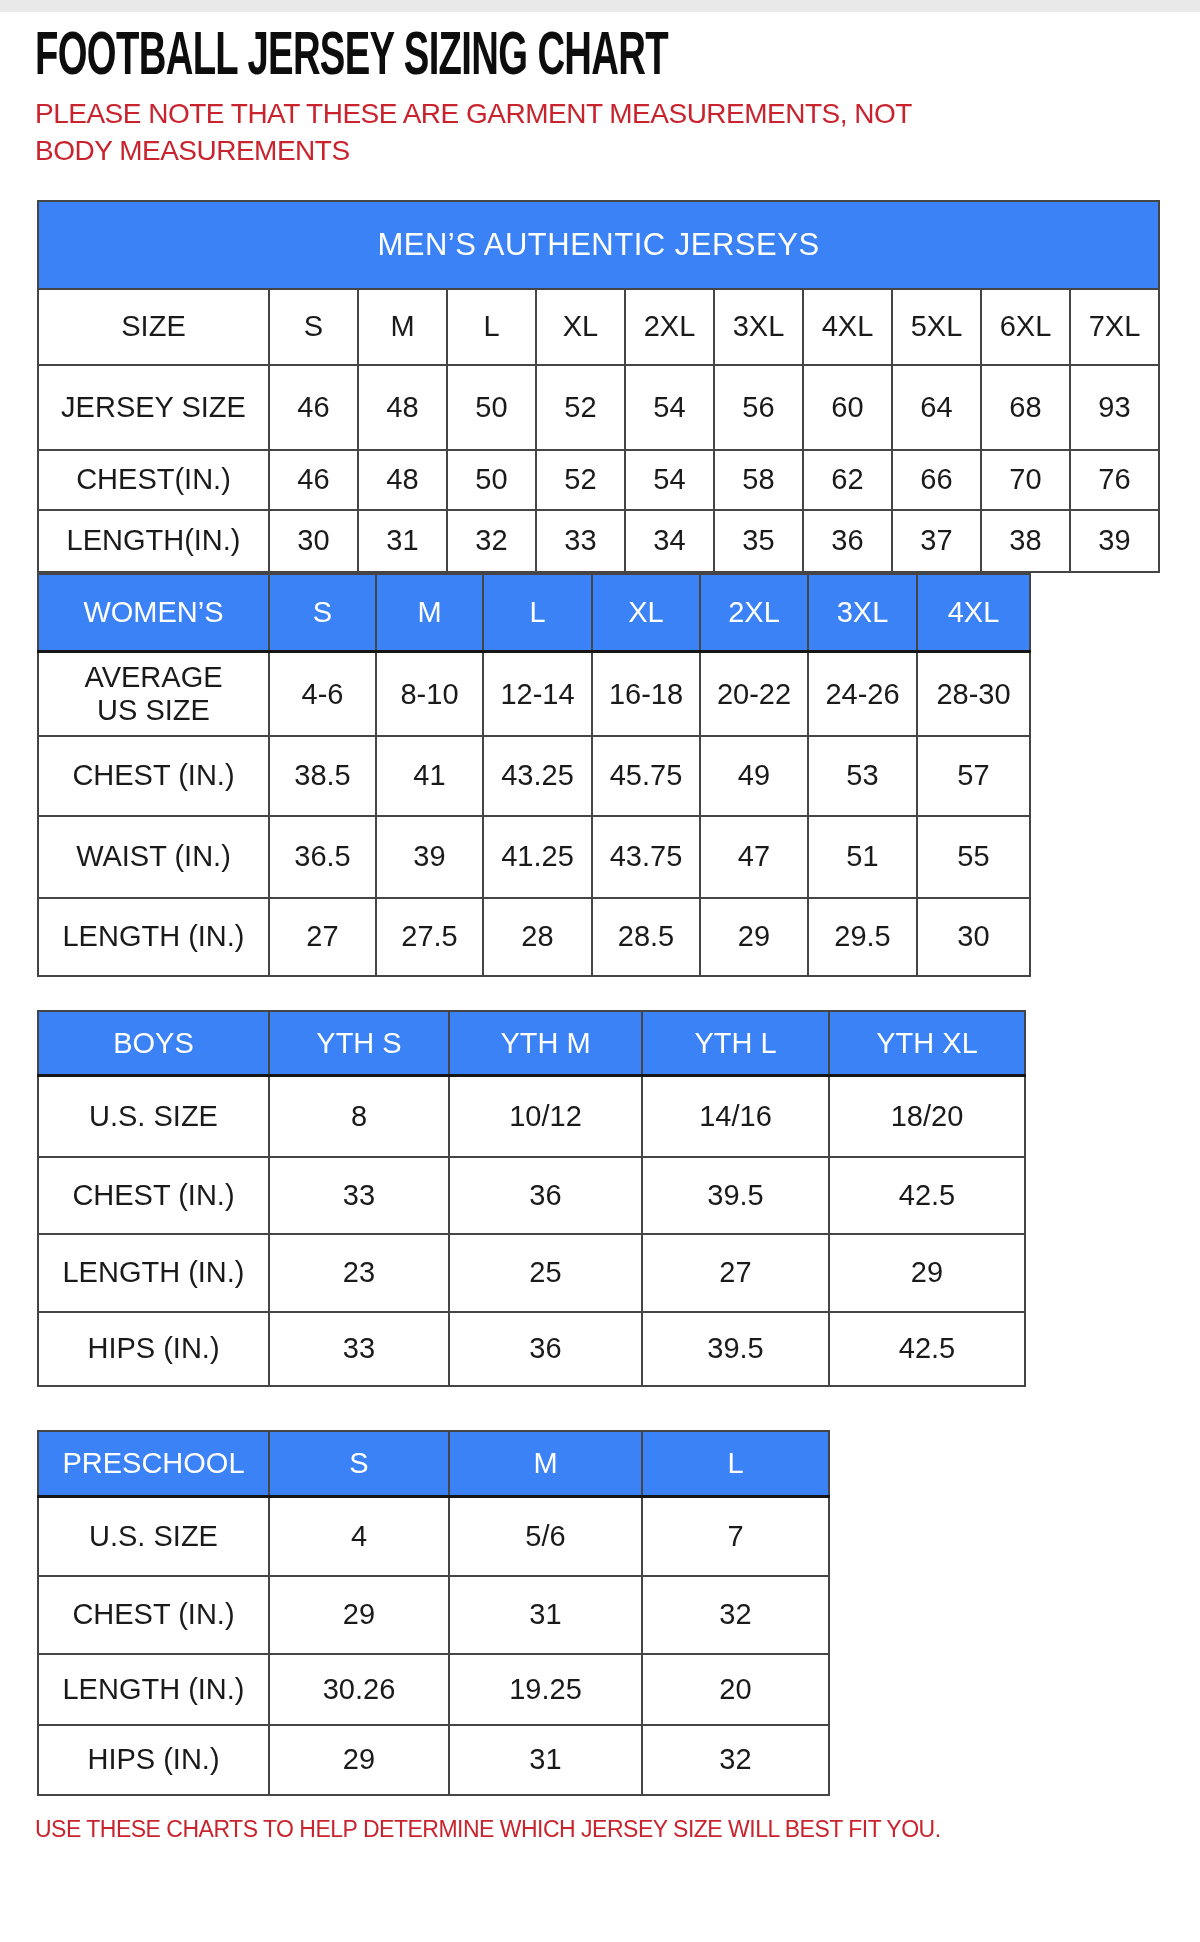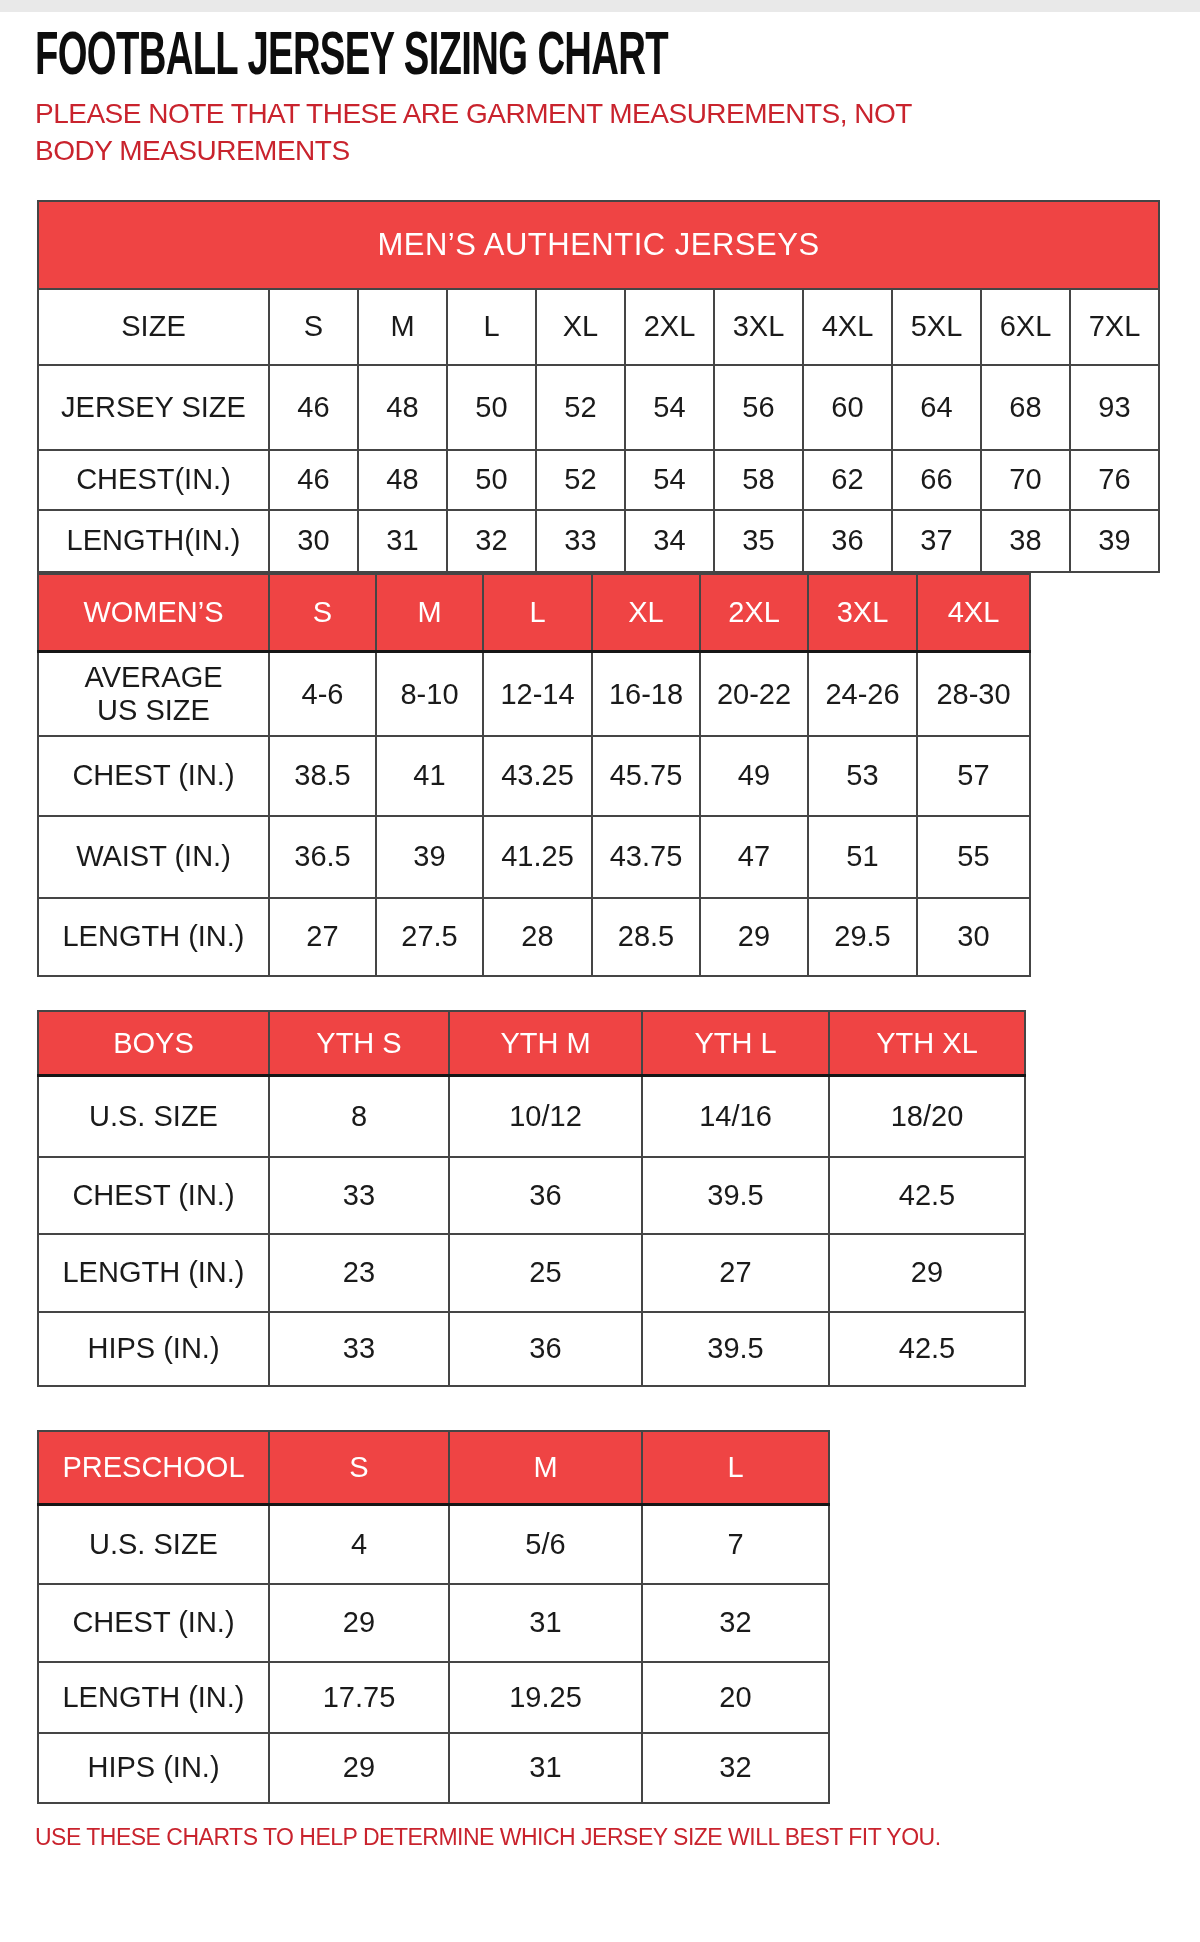--- a/index.html
+++ b/index.html
@@ -43,21 +43,21 @@
   td {
     border:2px solid #454545;
     text-align:center;
     vertical-align:middle;
     padding:0;
     font-size:29px;
     color:#1a1a1a;
     overflow:hidden;
   }
   tr.ghead td {
-    background:#ef4444;
+    background:#3b82f6;
     color:#ffffff;
     font-size:29px;
     border-bottom:3px solid #161616;
   }
 
   
   .t-mens { width:1120px; margin-top:30px; }
   .t-mens tr.ghead td { font-size:31px; letter-spacing:0.5px; border-bottom:2px solid #454545; }
   .t-mens tr.ghead  { height:88px; }
   .t-mens tr.r1 { height:76px;border-radius:14px; }
@@ -77,21 +77,21 @@
   
   .t-boys { width:987px; margin-top:33px; }
   .t-boys tr.ghead { height:65px; }
   .t-boys tr.r1 { height:81px; }
   .t-boys tr.r2 { height:77px; }
   .t-boys tr.r3 { height:78px; }
   .t-boys tr.r4 { height:74px; }
 
   
   .t-pre { width:791px; margin-top:43px; }
-  .t-pre tr.ghead { height:74px; }
+  .t-pre tr.ghead { height:66px; }
   .t-pre tr.r1 { height:79px; }
   .t-pre tr.r2 { height:78px; }
   .t-pre tr.r3 { height:71px; }
   .t-pre tr.r4 { height:70px; }
 
   .footer {
     margin:20px 0 0 35px;
     color:#c9232d;
     font-size:23px;
     letter-spacing:-0.5px;
@@ -314,21 +314,21 @@
     <td>7</td>
   </tr>
   <tr class="r2">
     <td>CHEST (IN.)</td>
     <td>29</td>
     <td>31</td>
     <td>32</td>
   </tr>
   <tr class="r3">
     <td>LENGTH (IN.)</td>
-    <td>17.75</td>
+    <td>30.26</td>
     <td>19.25</td>
     <td>20</td>
   </tr>
   <tr class="r4">
     <td>HIPS (IN.)</td>
     <td>29</td>
     <td>31</td>
     <td>32</td>
   </tr>
   </tbody>

